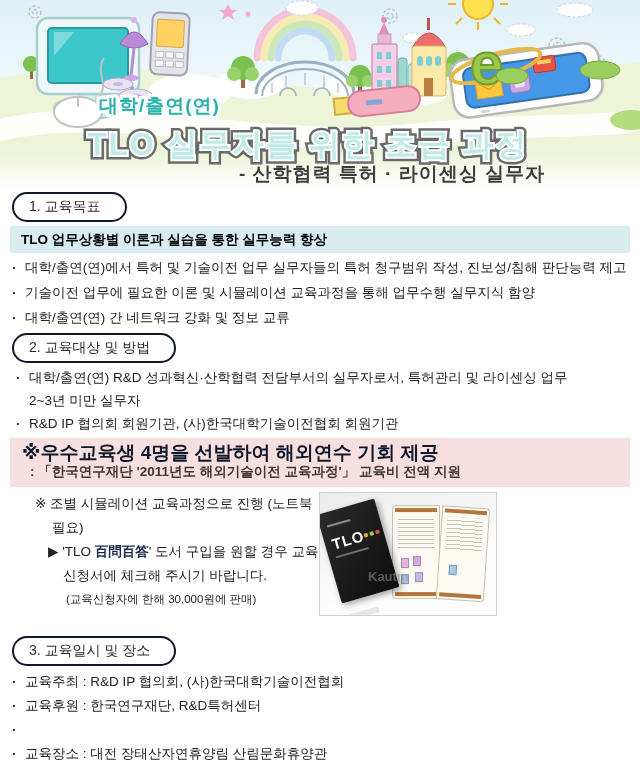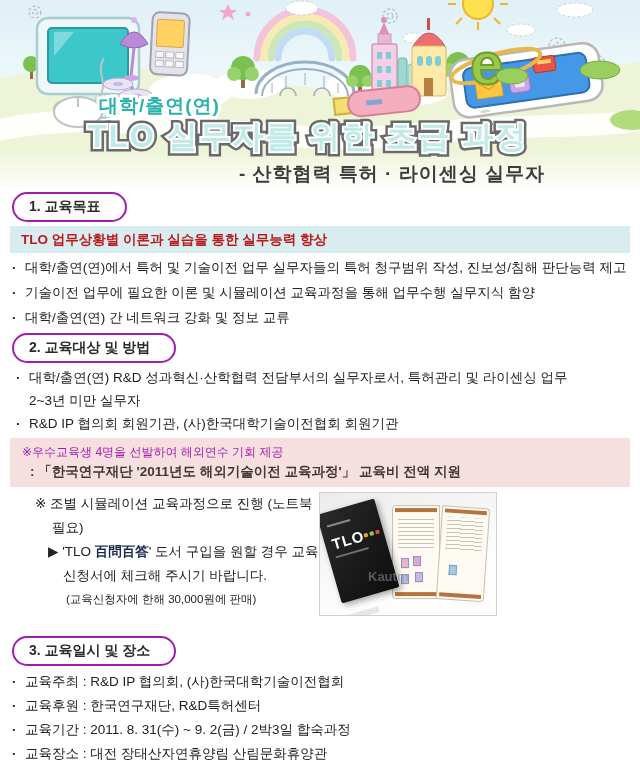--- a/index.html
+++ b/index.html
@@ -11,51 +11,51 @@
   .hero svg { position:absolute; left:0; top:0; }
 
   .bubble { position:relative; display:inline-block; white-space:nowrap; z-index:0; }
   .bubble::before,.bubble::after { content:attr(data-text); position:absolute; left:0; top:0; white-space:nowrap; }
 
   .badge-wrap { position:absolute; left:99px; top:93px; }
   .badge-bubble { font-size:19px; font-weight:bold; letter-spacing:1px; color:#29b1ac; }
   .badge-bubble::before { -webkit-text-stroke:6px #ffffff; z-index:-1; }
   .badge-bubble::after { content:none; }
 
-  .title-wrap { position:absolute; left:0; top:116px; width:616px; text-align:center; }
+  .title-wrap { position:absolute; left:0; top:124px; width:616px; text-align:center; }
   .title-bubble { font-size:31px; font-weight:bold; letter-spacing:2px; color:#c0eae6; }
   .title-bubble::before { -webkit-text-stroke:9px #6a6a6a; z-index:-2; }
   .title-bubble::after  { -webkit-text-stroke:4px #ffffff; z-index:-1; }
 
   .subtitle { position:absolute; right:95px; top:161px; font-size:19px; font-weight:bold;
               color:#3c3c3c; letter-spacing:1px; }
 
   
   .content { padding:0 10px; }
-  .pill { display:inline-block; border:2px solid #a21caf; border-radius:17px;
-          padding:4px 24px 4px 15px; font-size:14px; font-weight:bold; color:#2b2b2b;
+  .pill { display:inline-block; border:2px solid #0f172a; border-radius:17px;
+          padding:4px 24px 4px 15px; font-size:14px; font-weight:normal; color:#2b2b2b;
           background:#fff; margin-left:2px; }
   .pill1 { margin-top:2px; } .pill2 { margin-top:3px; } .pill3 { margin-top:20px; }
 
-  .hl-bar { background:#d9edf0; font-weight:bold; font-size:13.5px; color:#b91c1c;
+  .hl-bar { background:#d9edf0; font-weight:bold; font-size:13.5px; color:#000000;
             padding:5px 10px 4px 11px; margin:4px 0 2px 0; }
 
   .rows { margin-left:2px; }
   .b-row { display:flex; font-size:13.5px; color:#222; }
   .s1 .b-row { line-height:25px; }
   .s2 { margin-top:3px; }
   .s2 .b-row { line-height:23px; }
   .s3 { margin-top:4px; }
   .s3 .b-row { line-height:24px; }
   .b-row .mk { flex:none; width:13px; font-weight:bold; }
   .s2 .b-row .mk { width:17px; padding-left:4px; }
   .s2 .tx { max-width:555px; }
 
   .pink-box { margin-top:3px; background:#f6dfdf; padding:5px 12px 6px 12px; }
-  .pink-box .l1 { color:#a21caf; font-weight:normal; font-size:12px; line-height:19px; }
+  .pink-box .l1 { color:#0f172a; font-weight:bold; font-size:19px; line-height:19px; }
   .pink-box .l2 { color:#413636; font-weight:bold; font-size:13.5px; line-height:19px; padding-left:8px; }
 
   .note-row { display:flex; margin:5px 0 0 25px; }
   .note-text { width:284px; font-size:13.5px; line-height:24px; color:#222; }
   .bn  { padding-left:17px; text-indent:-17px; }
   .bn3 { margin-left:13px; padding-left:15px; text-indent:-15px; }
   .bn-book { font-weight:bold; color:#1d2a4a; }
   .bn4 { font-size:11.5px; line-height:18px; margin:2px 0 0 31px; color:#222; }
 
   
@@ -362,21 +362,20 @@
     <div class="b-row">
       <span class="mk">·</span>
         <span class="tx">교육주최 : R&amp;D IP 협의회, (사)한국대학기술이전협회</span>
       </div>
     <div class="b-row">
       <span class="mk">·</span>
         <span class="tx">교육후원 : 한국연구재단, R&amp;D특허센터</span>
       </div>
     <div class="b-row">
       <span class="mk">·</span>
-        <span class="tx">교육기간 : 2011. 8. 31(수) ~ 9. 2(금) / 2박3일 합숙과정</span>
       </div>
     <div class="b-row">
       <span class="mk">·</span>
         <span class="tx">교육장소 : 대전 장태산자연휴양림 산림문화휴양관</span>
       </div>
   </div>
 
   
 </div>
 

